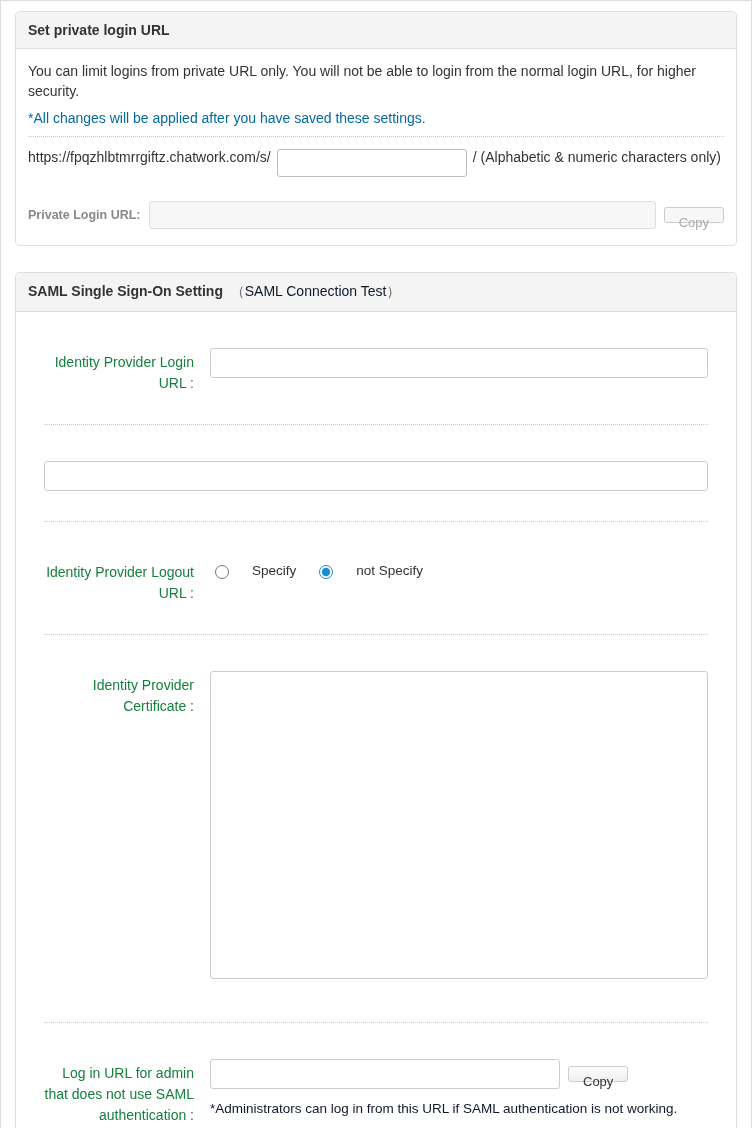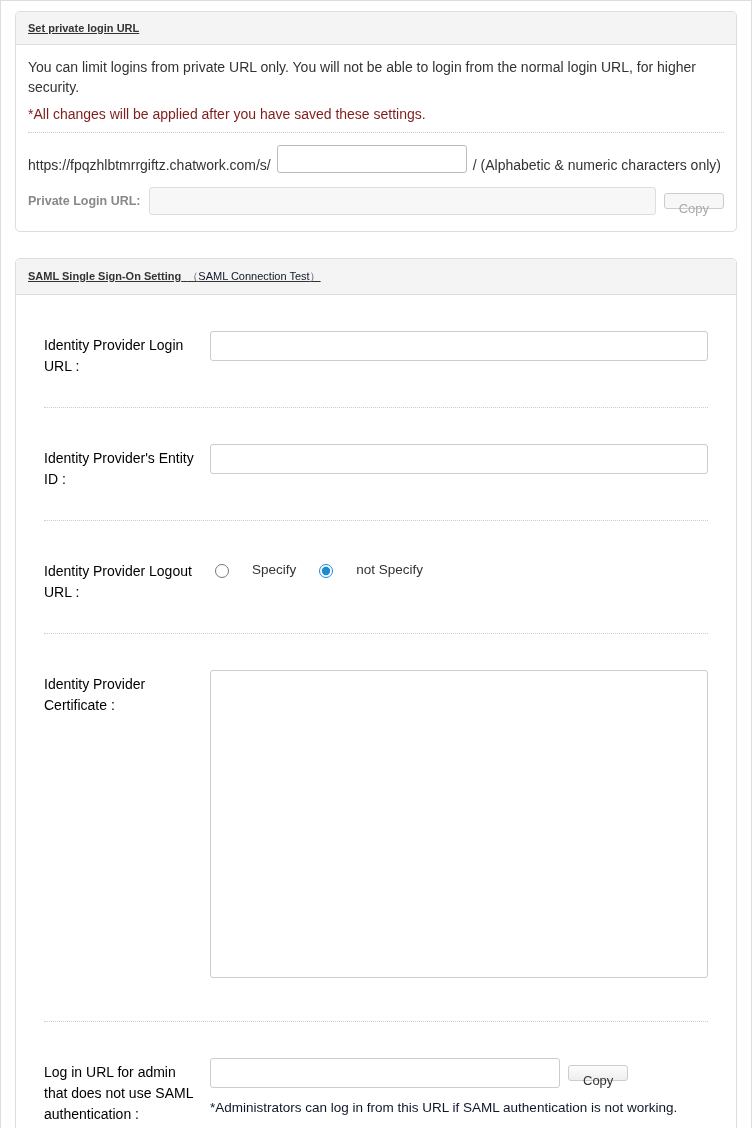--- a/index.html
+++ b/index.html
@@ -23,57 +23,56 @@
     margin-bottom: 26px;
     background: #fff;
   }
   .panel:last-child { margin-bottom: 0; }
   .panel-header {
     background: #f4f4f4;
     border-bottom: 1px solid #ddd;
     padding: 10px 12px;
     border-radius: 5px 5px 0 0;
     font-weight: 600;
-    font-size: 11px;
-    color: #333;
-    text-decoration: underline;
+    font-size: 14px;
+    color: #333;
   }
   .panel-header .link {
     color: #0f172a;
     font-weight: 400;
     cursor: pointer;
   }
   .panel-header .paren { color: #666; font-weight: 400; }
   .panel-body {
     padding: 10px 12px 16px 12px;
   }
   .desc {
     font-size: 14px;
     color: #333;
     line-height: 1.45;
     margin: 2px 0 8px 0;
   }
   .note {
     font-size: 14px;
-    color: #7f1d1d;
+    color: #0369a1;
     margin: 6px 0 10px 0;
   }
   .dotted-hr {
     border: none;
     border-top: 1px dotted #ccc;
     margin: 8px 0 12px 0;
   }
   .url-row {
     display: flex;
-    align-items: flex-end;
+    align-items: flex-start;
     gap: 6px;
     font-size: 14px;
     color: #333;
     flex-wrap: nowrap;
-    margin-bottom: 14px;
+    margin-bottom: 24px;
   }
   .url-row input[type="text"] {
     height: 28px;
     padding: 2px 6px;
     border: 1px solid #bbb;
     border-radius: 3px;
     font-size: 14px;
     width: 190px;
   }
   .private-url-row {
@@ -123,24 +122,25 @@
     margin-bottom: 28px;
   }
   .field-row.no-border {
     border-bottom: none;
     margin-bottom: 0;
     padding-bottom: 10px;
   }
   .field-label {
     width: 150px;
     flex: 0 0 150px;
-    color: #000000;
+    color: #15803d;
     font-size: 14px;
     line-height: 1.5;
     padding-top: 4px;
+    text-align: right;
   }
   .field-control {
     flex: 1;
   }
   .field-control input[type="text"] {
     width: 100%;
     height: 30px;
     padding: 3px 6px;
     border: 1px solid #ccc;
     border-radius: 3px;
@@ -232,21 +232,20 @@
     <div class="saml-body">
 
       <div class="field-row">
         <div class="field-label">Identity Provider Login URL :</div>
         <div class="field-control">
           <input type="text" style="">
         </div>
       </div>
 
       <div class="field-row">
-        <div class="field-label">Identity Provider's Entity ID :</div>
         <div class="field-control">
           <input type="text" style="">
         </div>
       </div>
 
       <div class="field-row">
         <div class="field-label">Identity Provider Logout URL :</div>
         <div class="field-control">
           <div class="radio-group">
             <label>

